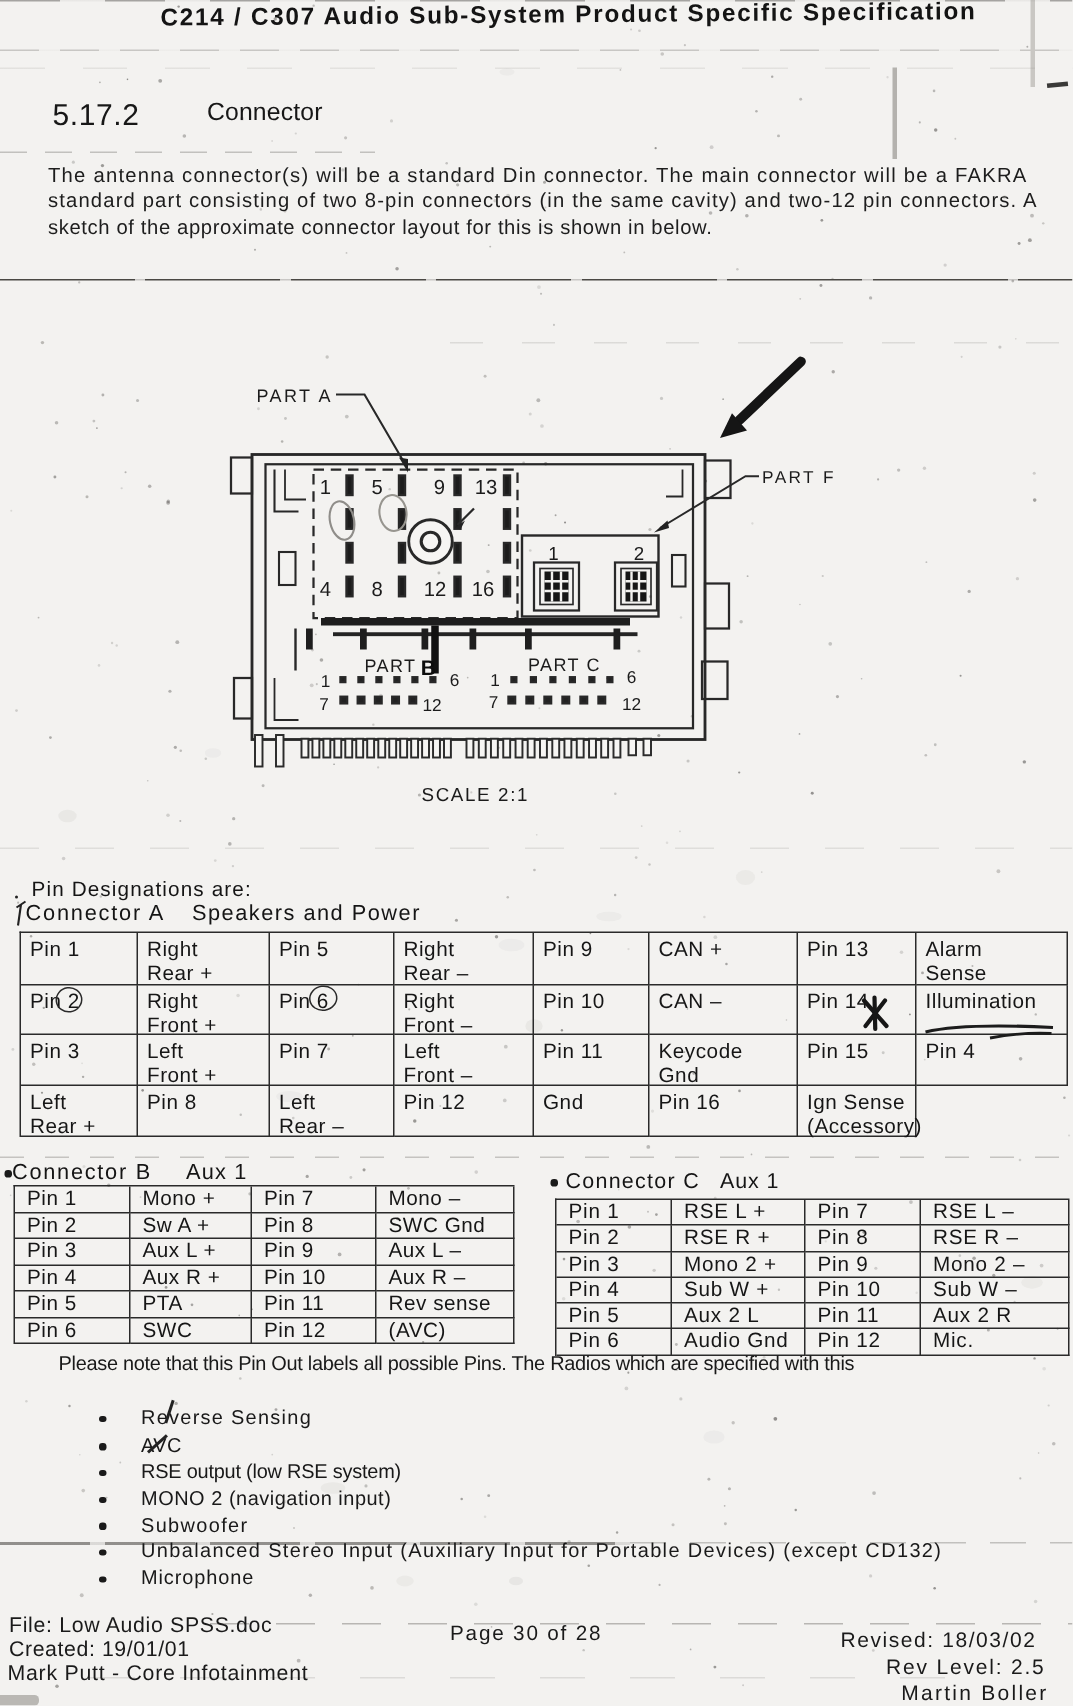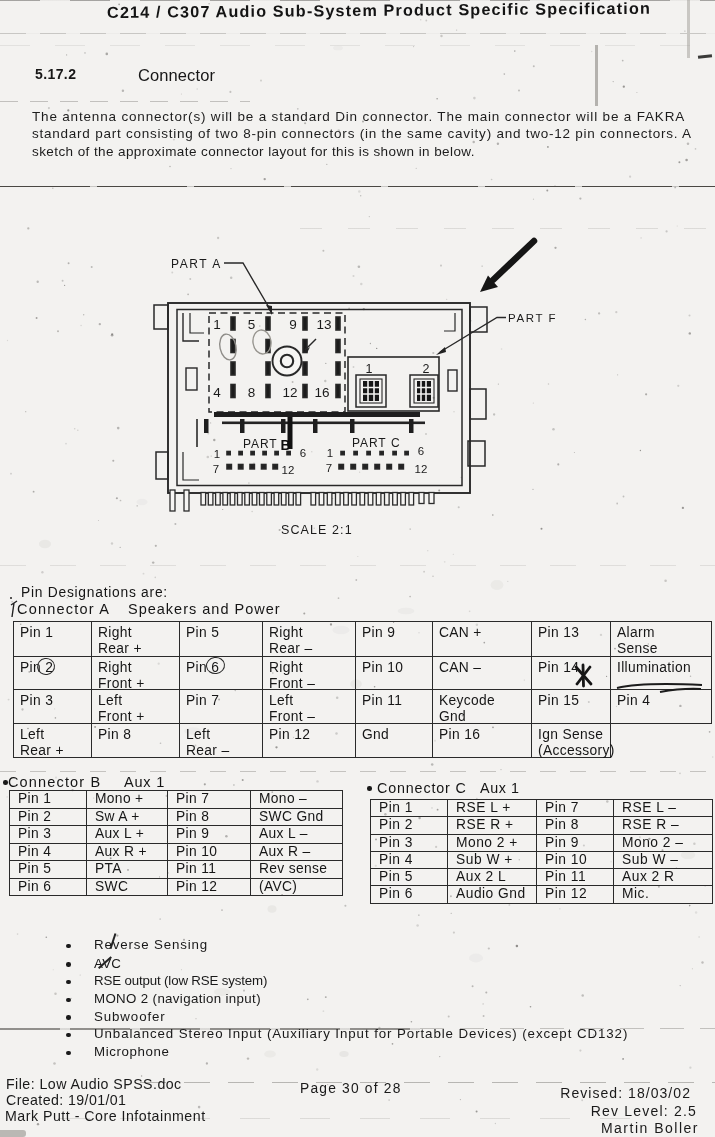--- a/index.html
+++ b/index.html
@@ -1,20 +1,20 @@
 <!DOCTYPE html>
 <html><head>
 <meta charset="utf-8">
 <style>
   html,body{margin:0;padding:0}
   body{width:715px;height:1137px;overflow:hidden;background:#f3f2f0;
        font-family:"Liberation Sans",sans-serif;color:#1c1c1c;position:relative}
   .abs{position:absolute}
   .hdr{position:absolute;left:107px;top:2.5px;font-size:16.2px;font-weight:bold;letter-spacing:1.15px;color:#141414;transform:rotate(-0.45deg);transform-origin:left center;white-space:nowrap}
-  .sec{position:absolute;left:35px;top:65.5px;font-size:14px;font-weight:bold;letter-spacing:0.4px;color:#171717}
+  .sec{position:absolute;left:35px;top:65.5px;font-size:20px;font-weight:normal;letter-spacing:0.4px;color:#171717}
   .sec2{position:absolute;left:138px;top:65.5px;font-size:16.5px;font-weight:normal;letter-spacing:0.1px;color:#171717}
   .para{position:absolute;left:32px;top:108px;font-size:13.5px;line-height:17.4px;color:#1d1d1d;white-space:nowrap}
   .pindes{position:absolute;left:21px;top:585px;font-size:13.8px;letter-spacing:0.75px;color:#151515}
   .conA{position:absolute;left:17px;top:600.5px;font-size:14.5px;letter-spacing:1.2px;color:#151515;white-space:nowrap}
   .tblA{position:absolute;left:13px;top:621px;display:grid;
         grid-template-columns:78px 88px 83px 93px 77px 99px 79px 101px;
         grid-template-rows:35px 33px 34px 34px;
         border-top:1.7px solid #2a2a2a;border-left:1.7px solid #2a2a2a;font-size:13.8px;letter-spacing:0.35px}
   .tblA>div{border-right:1.7px solid #2a2a2a;border-bottom:1.7px solid #2a2a2a;
         box-sizing:border-box;padding:3px 0 0 6px;line-height:16px;color:#161616}
@@ -712,21 +712,21 @@
     <div>Pin 5</div>
     <div>Aux 2 L</div>
     <div>Pin 11</div>
     <div>Aux 2 R</div>
     <div>Pin 6</div>
     <div>Audio Gnd</div>
     <div>Pin 12</div>
     <div>Mic.</div>
   </div>
 
-<div class="note"><br></div>
+<div class="note"><span style="letter-spacing:-0.2px">Please note that this Pin Out labels all possible Pins. The Radios which are specified with this</span><br></div>
 
 <div class="bdot" style="top:943.5px"></div>
 <div class="bli" style="top:937px;letter-spacing:0.85px">Re<span class="slashv">v</span>erse Sensing</div>
 <div class="bdot" style="top:962.0px"></div>
 <div class="bli" style="top:955.5px;letter-spacing:0.3px"><span class="slashavc">AVC</span></div>
 <div class="bdot" style="top:979.5px"></div>
 <div class="bli" style="top:973px;letter-spacing:-0.15px">RSE output (low RSE system)</div>
 <div class="bdot" style="top:997.5px"></div>
 <div class="bli" style="top:991px;letter-spacing:0.35px">MONO 2 (navigation input)</div>
 <div class="bdot" style="top:1015.0px"></div>

